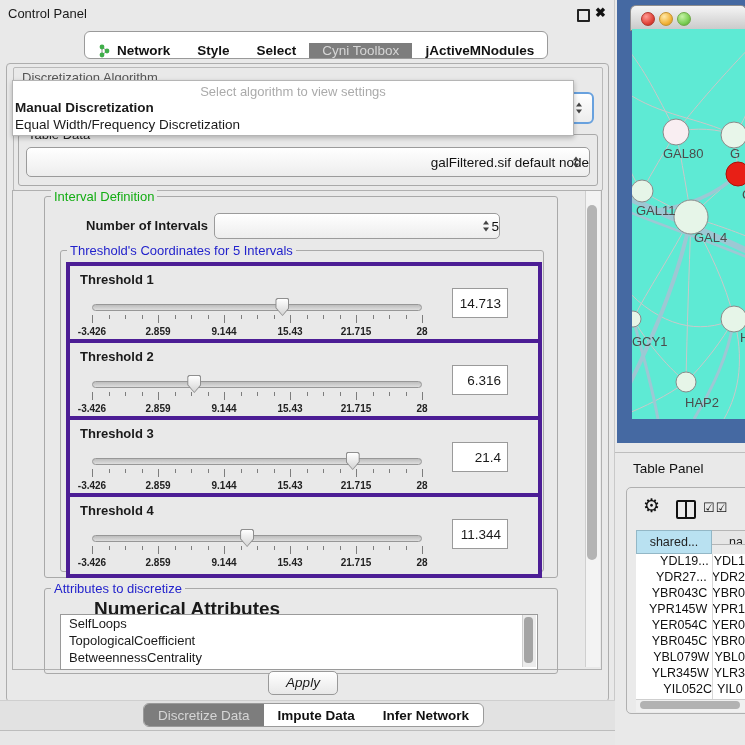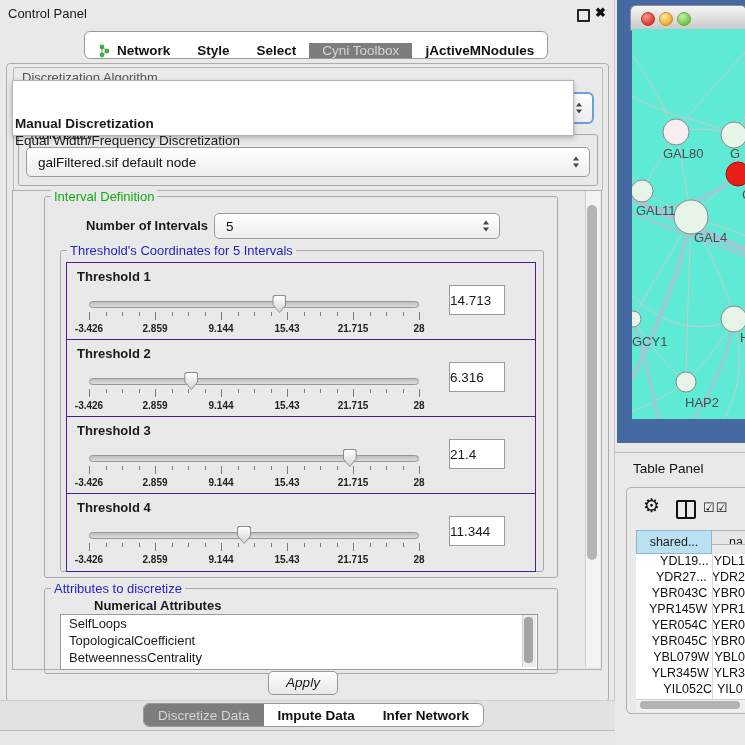--- a/index.html
+++ b/index.html
@@ -18,29 +18,29 @@
   .tab{display:flex;align-items:center;padding:0 13px;font-weight:bold;font-size:13.5px;color:#111;}
   .tab.sel{background:#7d7d7d;color:#d6d6d6;font-weight:normal;}
   .tabsep{width:1px;background:#c9c9c9;margin:4px 0;}
   .net-ico{width:13px;height:14px;margin-right:6px;}
 
   .outer-box{left:6px;top:63px;width:601px;height:637px;border:1px solid #adadad;border-radius:4px;background:#e9e9e9;}
   .algo-panel{left:13px;top:67px;width:588px;height:122px;border:1px solid #b9b9b9;border-radius:2px;}
   .algo-label{left:22px;top:70px;font-size:13px;color:#555;}
 
   .combo{background:linear-gradient(#ffffff,#ededed);border:1px solid #9b9b9b;border-radius:5px;display:flex;align-items:center;}
-  .combo .ctext{padding-left:11px;font-size:13.5px;color:#111;flex:1;white-space:nowrap;overflow:hidden;}
+  .combo .ctext{padding-left:11px;font-size:13.5px;color:#111;flex:1;white-space:nowrap;overflow:hidden;text-align:right;}
   .stepper{position:absolute;right:9px;top:50%;transform:translateY(-50%);width:7px;height:11px;}
   .stepper:before{content:'';position:absolute;left:0;top:0;border-left:3.5px solid transparent;border-right:3.5px solid transparent;border-bottom:4px solid #444;}
   .stepper:after{content:'';position:absolute;left:0;bottom:0;border-left:3.5px solid transparent;border-right:3.5px solid transparent;border-top:4px solid #444;}
   .focus-combo{left:546px;top:92px;width:44px;height:28px;background:linear-gradient(#fff,#ececec);border:2px solid #68a1de;border-radius:6px;}
 
   .popup{left:12px;top:80px;width:560px;height:54px;background:#fff;border:1px solid #b5b5b5;box-shadow:0 2px 5px rgba(0,0,0,.25);z-index:5;}
   .popup-prompt{position:absolute;left:0;top:3px;width:100%;text-align:center;color:#ababab;font-size:13px;}
-  .popup-item{position:absolute;left:2px;font-size:13.5px;white-space:nowrap;margin-top:16px;}
+  .popup-item{position:absolute;left:2px;font-size:13.5px;white-space:nowrap;}
   .popup-item.bold{font-weight:bold;top:19px;}
   .popup-item.plain{top:36px;}
 
   .group{border:1px solid #a9a9a9;border-radius:3px;}
   .legend{position:absolute;top:-8px;left:6px;background:#e9e9e9;padding:0 3px;font-size:13px;white-space:nowrap;}
   .legend.green{color:#13ad13;}
   .legend.blue{color:#2323cc;}
   .legend.plain{color:#222;}
 
   .table-data-group{left:18px;top:134px;width:578px;height:50px;}
@@ -48,34 +48,34 @@
 
   .scroll-pane{left:12px;top:190px;width:588px;height:478px;border:1px solid #b0b0b0;background:#e9e9e9;}
   .vtrack{left:585px;top:191px;width:14px;height:476px;background:#f3f3f3;border-left:1px solid #cfcfcf;}
   .vthumb{left:587px;top:205px;width:10px;height:355px;background:#b4b4b4;border-radius:5px;}
 
   .interval-group{left:44px;top:196px;width:512px;height:380px;}
   .noi-label{left:86px;top:218px;font-weight:bold;font-size:13px;}
   .noi-combo{left:214px;top:213px;width:284px;height:24px;position:absolute;}
   .thr-group{left:60px;top:250px;width:482px;height:320px;}
 
-  .thr-box{left:66px;width:468px;height:77px;border:1px solid #4c1d95;background:#e9e9e9;}
+  .thr-box{left:66px;width:468px;height:77px;border:4px solid #4c1d95;background:#e9e9e9;}
   .thr-label{position:absolute;left:10px;top:6px;font-weight:bold;font-size:13px;}
   .slider{position:absolute;left:22px;top:32px;width:330px;height:44px;}
   .track{position:absolute;left:0;top:6px;width:100%;height:7px;background:linear-gradient(#bdbdbd,#dedede);border:1px solid #979797;border-radius:4px;box-sizing:border-box;}
   .handle{position:absolute;top:0;width:14px;height:18px;}
   .handle:before{content:'';position:absolute;inset:0;background:#8f8f8f;clip-path:polygon(10% 0,90% 0,100% 10%,100% 55%,50% 100%,0 55%,0 10%);}
   .handle:after{content:'';position:absolute;inset:1px;background:linear-gradient(#ffffff,#d4d4d4);clip-path:polygon(10% 0,90% 0,100% 10%,100% 55%,50% 100%,0 55%,0 10%);}
   .tick{position:absolute;top:17px;width:1px;height:4px;background:#7d7d7d;}
   .tick.major{height:8px;}
   .tlab{position:absolute;top:28px;transform:translateX(-50%);font-size:10px;font-weight:bold;color:#222;white-space:nowrap;}
-  .valbox{position:absolute;left:382px;top:22px;width:56px;height:30px;background:#fff;border:1px solid #9a9a9a;font-size:13.5px;line-height:30px;padding-right:6px;box-sizing:border-box;}
+  .valbox{position:absolute;left:382px;top:22px;width:56px;height:30px;background:#fff;border:1px solid #9a9a9a;font-size:13.5px;text-align:right;line-height:30px;padding-right:6px;box-sizing:border-box;}
 
   .attr-group{left:44px;top:588px;width:512px;height:84px;}
-  .attr-title{left:54px;top:598px;font-weight:bold;font-size:13px;padding-left:40px;}
+  .attr-title{left:54px;top:598px;font-weight:bold;font-size:19px;padding-left:40px;}
   .attr-list{left:60px;top:614px;width:476px;height:54px;background:#fff;border:1px solid #9a9a9a;overflow:hidden;}
   .attr-item{padding:1px 0 1px 8px;font-size:13px;height:15px;}
   .attr-vtrack{left:522px;top:615px;width:13px;height:52px;background:#ececec;border-left:1px solid #cfcfcf;}
   .attr-vthumb{left:524px;top:617px;width:9px;height:46px;background:#a4a4a4;border-radius:4px;}
 
   .apply-btn{left:268px;top:671px;width:68px;height:22px;background:linear-gradient(#ffffff,#e8e8e8);border:1px solid #999;border-radius:5px;font-size:13.5px;text-align:center;line-height:21px;font-style:italic;}
   .bottom-strip{left:0;top:700px;width:615px;height:31px;background:#e2e2e2;border-top:1px solid #cfcfcf;}
   .bottom-tabbar{left:143px;top:703px;height:22px;display:flex;background:#fff;border:1px solid #9a9a9a;border-radius:6px;overflow:hidden;z-index:2;}
   .btab{display:flex;align-items:center;padding:0 14px;font-weight:bold;font-size:13.5px;color:#111;}
   .btab.sel{background:#7d7d7d;color:#d6d6d6;font-weight:normal;}
@@ -152,20 +152,21 @@
 
   <div class="abs outer-box"></div>
 
   <div class="abs algo-panel"></div>
   <span class="abs algo-label">Discretization Algorithm</span>
   <div class="abs focus-combo">
       <span class="stepper"></span>
     </div>
 
   <div class="abs popup">
+    <div class="popup-prompt">Select algorithm to view settings</div>
     <div class="popup-item bold">Manual Discretization</div>
     <div class="popup-item plain">Equal Width/Frequency Discretization</div>
   </div>
 
   <div class="abs group table-data-group">
     <span class="legend plain">Table Data</span>
   </div>
   <div class="combo table-data-combo">
     <span class="ctext">galFiltered.sif default node</span>
     <span class="stepper"></span>

